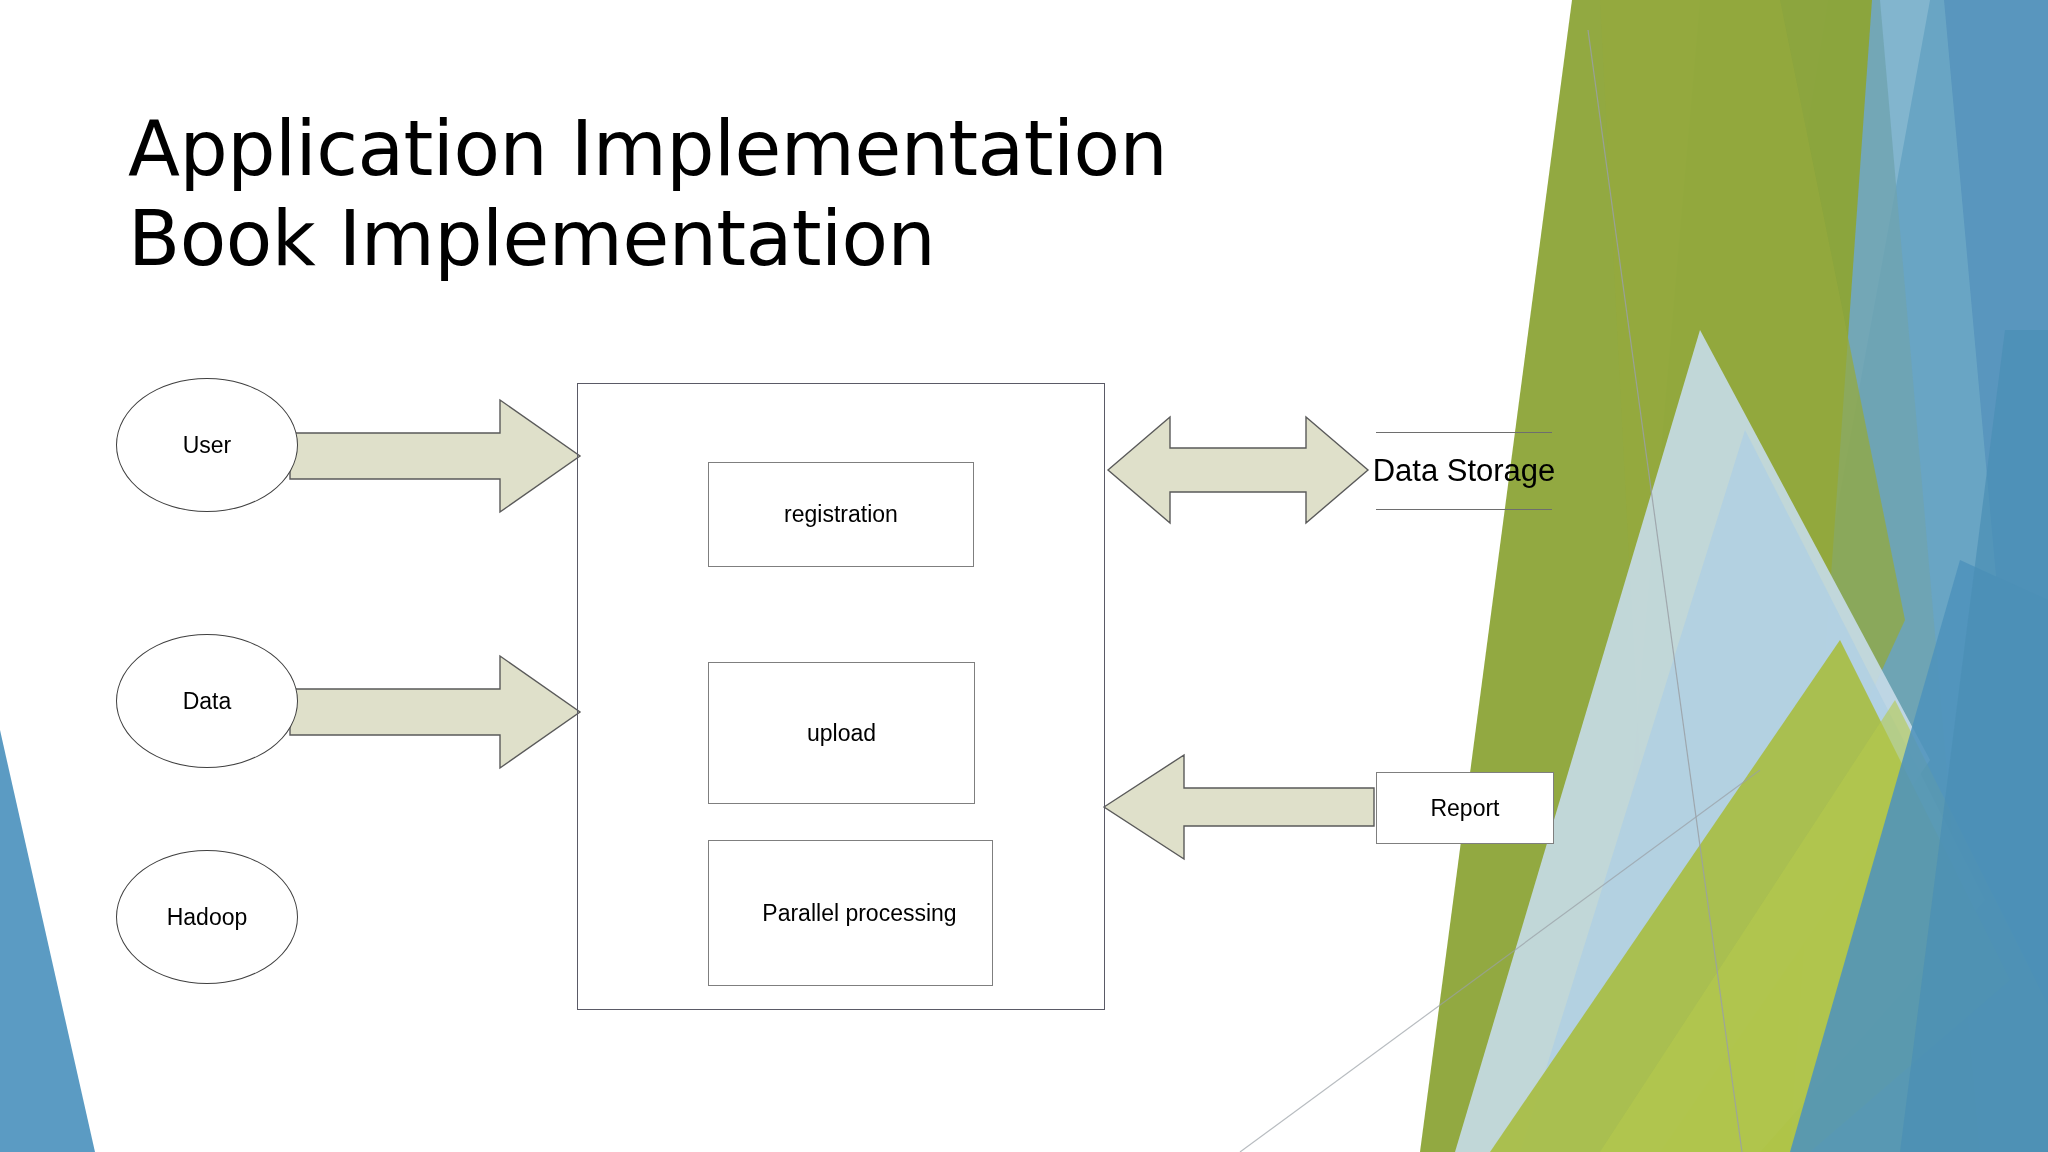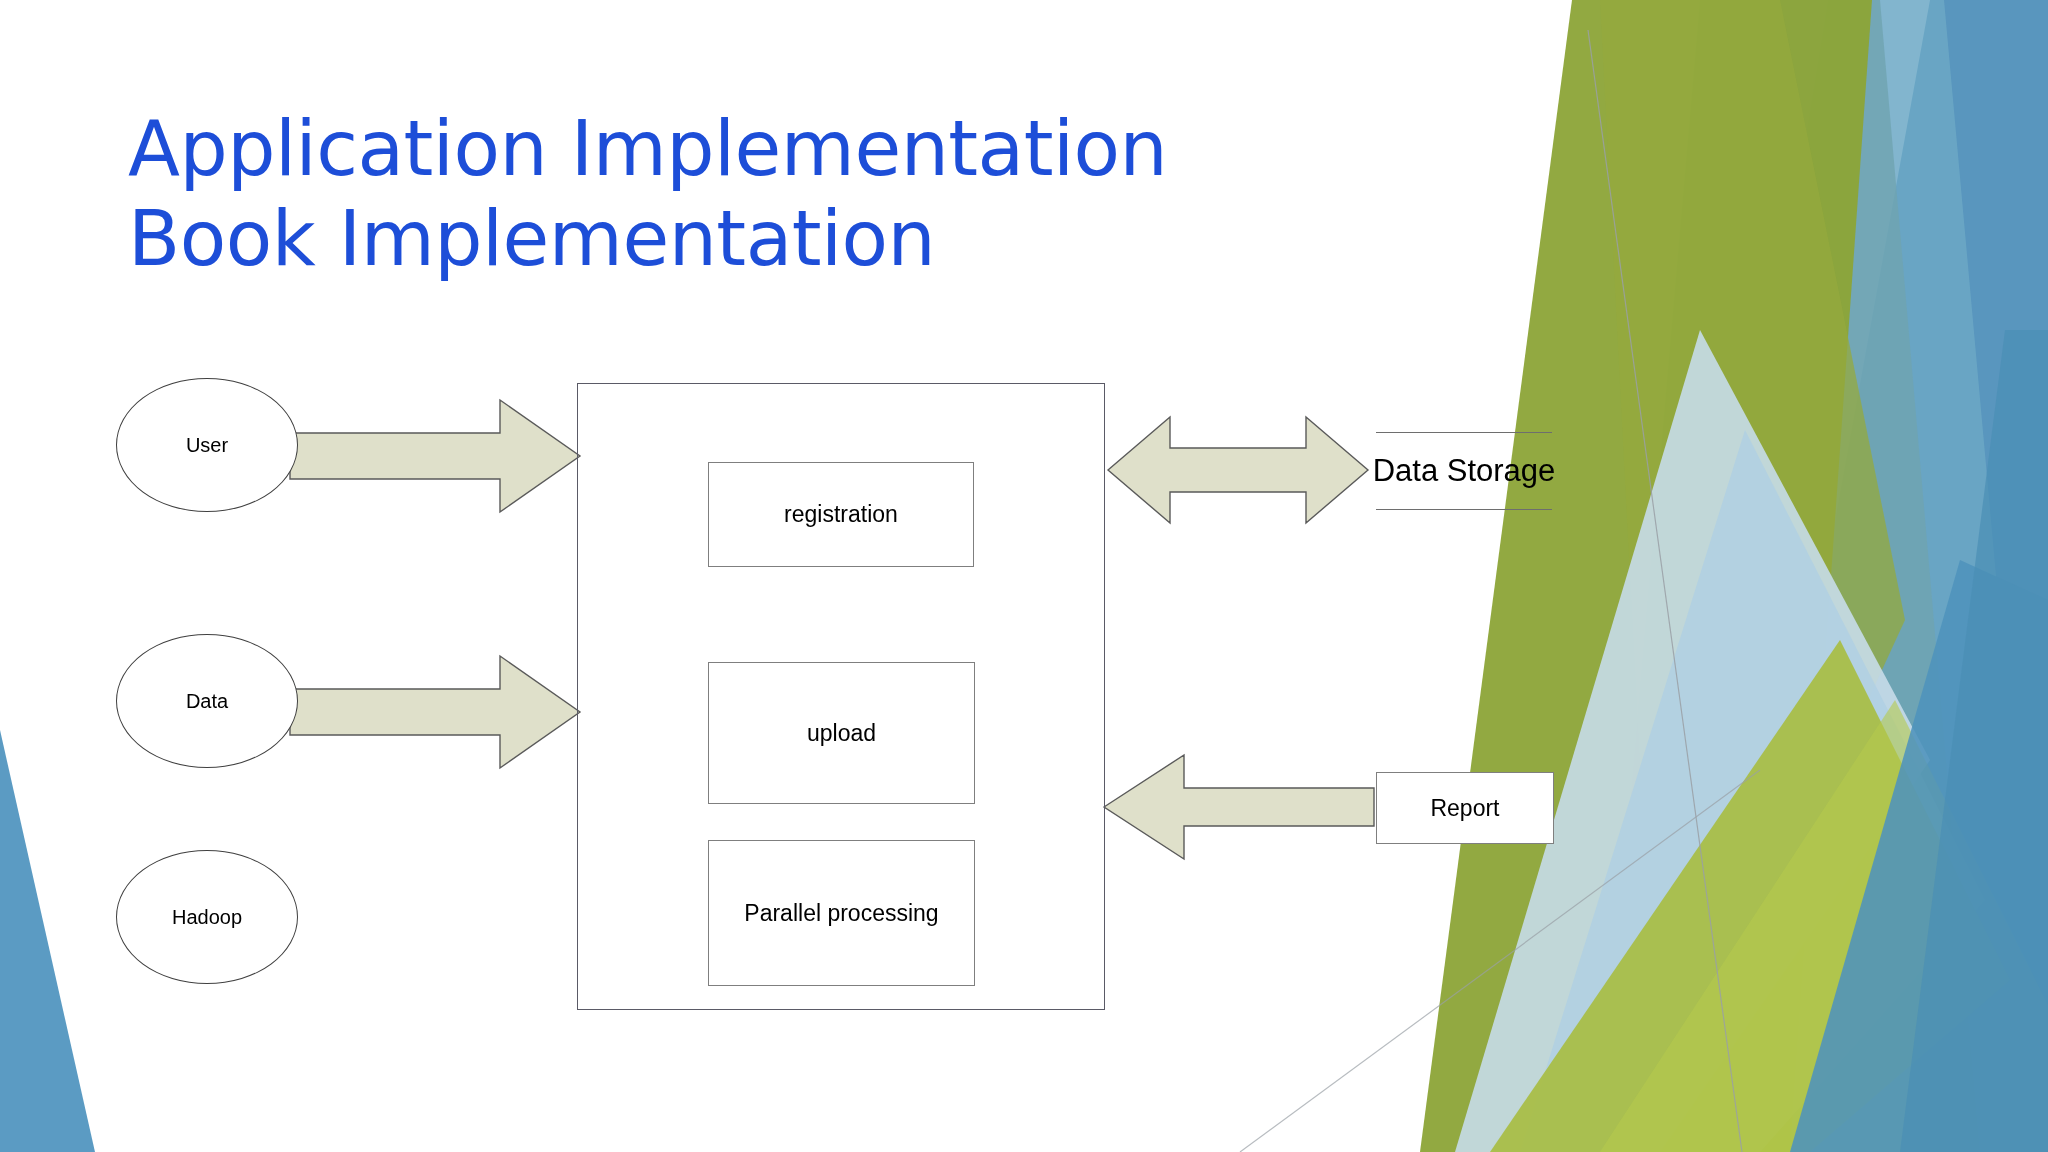--- a/index.html
+++ b/index.html
@@ -24,21 +24,21 @@
     height: 1152px;
     pointer-events: none;
   }
 
   
   #title {
     position: absolute;
     left: 128px;
     top: 104px;
     width: 1100px;
-    color: #1d4ed8;
+    color: #000000;
     font-family: "DejaVu Sans", sans-serif;
     font-size: 76px;
     font-weight: 400;
     line-height: 1.18;
     letter-spacing: -0.5px;
   }
   #title .tline { display: block; white-space: nowrap; }
 
   
   .node-label {
@@ -50,21 +50,21 @@
 
   .ellipse {
     position: absolute;
     border: 1.4px solid #404040;
     border-radius: 50%;
     background: #ffffff;
     display: flex;
     align-items: center;
     justify-content: center;
   }
-  .ellipse .node-label { font-size: 20px; }
+  .ellipse .node-label { font-size: 23px; }
 
   .box {
     position: absolute;
     border: 1.6px solid #7F7F7F;
     background: #ffffff;
     display: flex;
     align-items: center;
     justify-content: center;
   }
   .box .node-label { font-size: 23px; }
@@ -158,21 +158,21 @@
   <div id="container-box" style="left:577px; top:383px; width:526px; height:625px;"></div>
 
   <div class="box" style="left:708px; top:462px; width:264px; height:103px;">
     <span class="node-label">registration</span>
   </div>
 
   <div class="box" style="left:708px; top:662px; width:265px; height:140px;">
     <span class="node-label">upload</span>
   </div>
 
-  <div class="box" style="left:708px; top:840px; width:265px; height:144px;">
+  <div class="box" style="left:708px; top:840px; width:265px; height:144px;padding-left:18px;">
     <span class="node-label">Parallel processing</span>
   </div>
 
   <div id="data-storage" style="left:1376px; top:432px; width:176px; height:76px;">
     <span class="node-label">Data Storage</span>
   </div>
 
   <div class="box" style="left:1376px; top:772px; width:176px; height:70px;">
     <span class="node-label">Report</span>
   </div>

